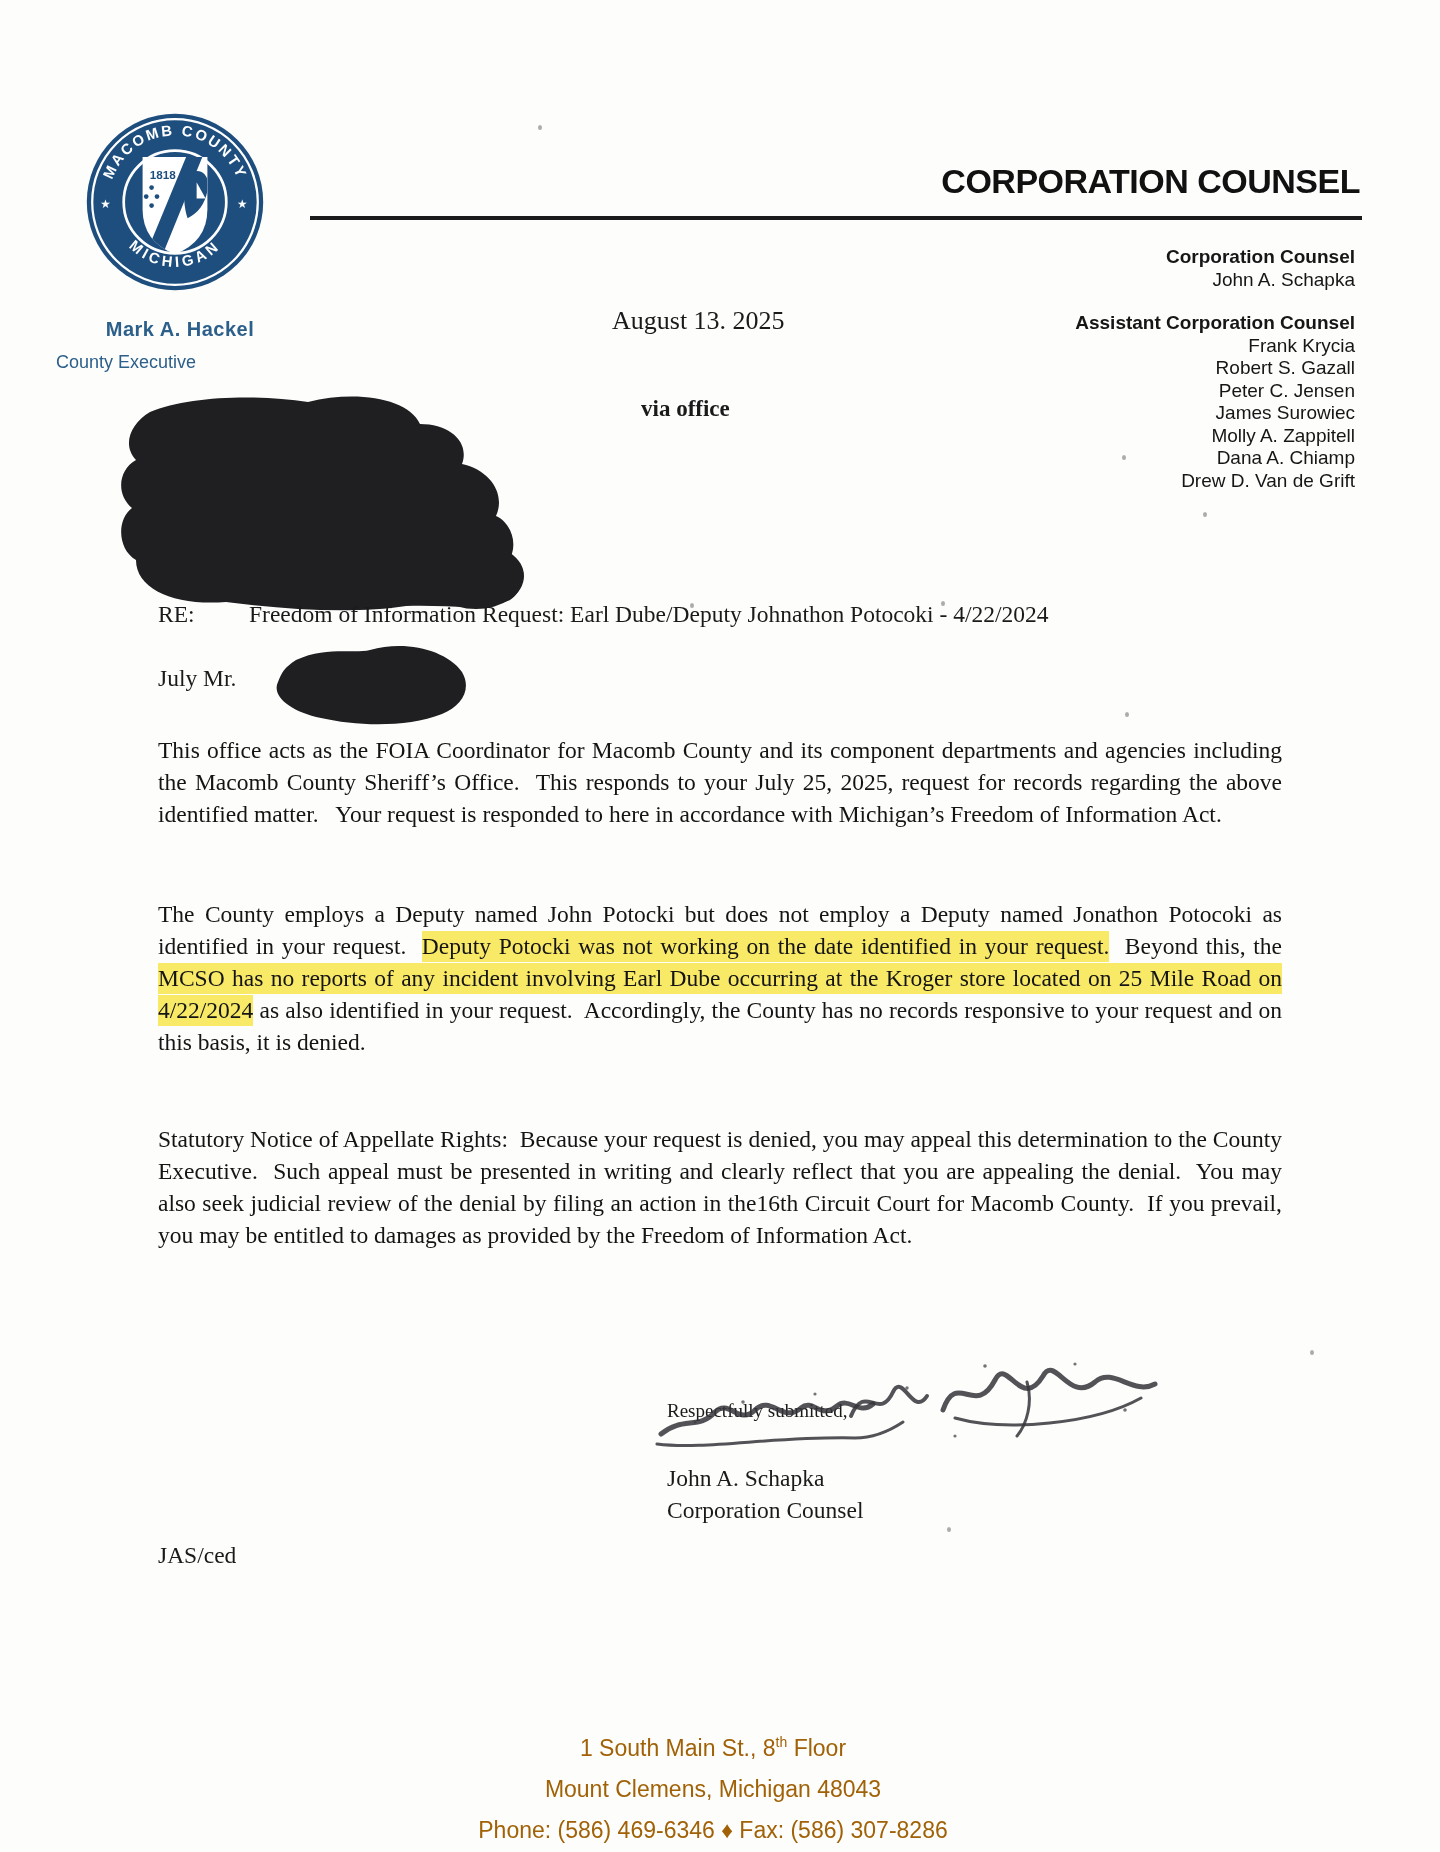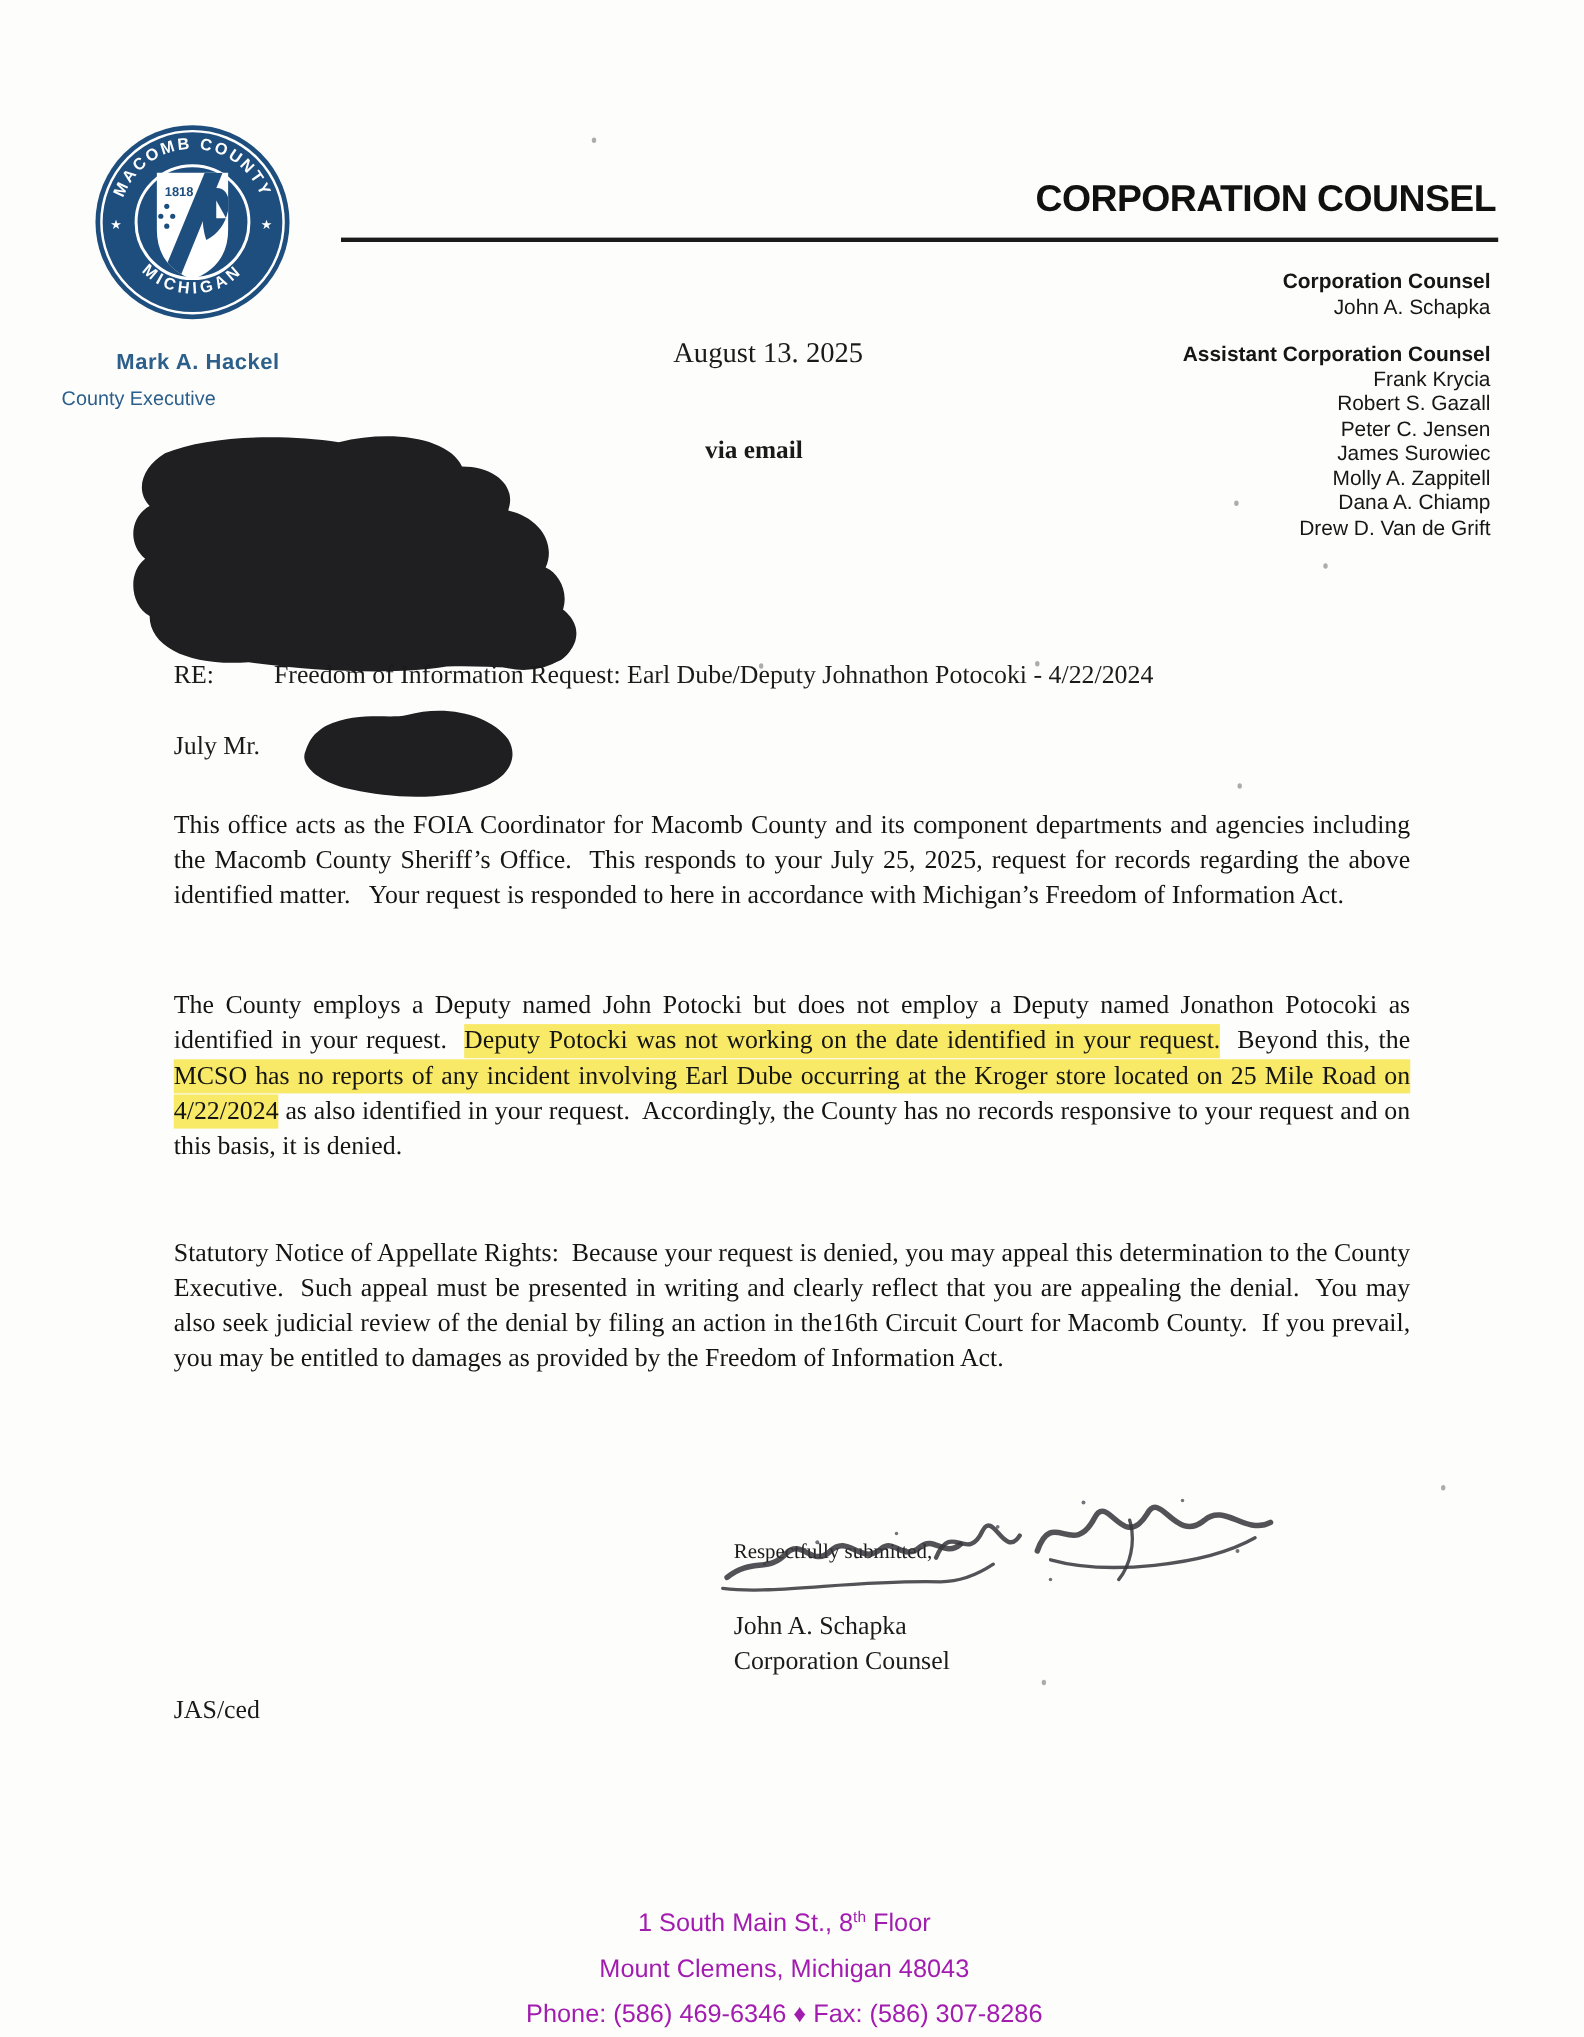--- a/index.html
+++ b/index.html
@@ -31,21 +31,21 @@
     text-align:justify;color:#141414;}
   .re-row{left:158px;top:601px;width:1150px;display:flex;font-size:23.5px;}
   .re-label{width:91px;flex:0 0 91px;}
   .salutation{left:158px;top:665px;font-size:23.5px;}
   mark.hl{background:rgba(246,227,60,.78);color:inherit;padding:2px 0 3px;}
   .closing{left:667px;top:1400px;font-size:19px;}
   .signer{left:667px;top:1462px;font-size:23.5px;line-height:32px;}
   .initials{left:158px;top:1542px;font-size:23.5px;}
   
   .footer{left:278px;top:1722px;width:870px;text-align:center;
-    font-family:"Liberation Sans",sans-serif;font-size:23px;line-height:41px;color:#a21caf;}
+    font-family:"Liberation Sans",sans-serif;font-size:23px;line-height:41px;color:#a16207;}
   .footer sup{font-size:14px;}
   
   .blob{fill:var(--redaction,#1f1f22);}
   .speck{width:4px;height:5px;background:#4a4a4a;border-radius:50%;opacity:.45;}
   .sig-stroke{stroke:#35353a;fill:none;stroke-linecap:round;stroke-linejoin:round;opacity:.85;}
 </style>
 </head>
 <body>
 
 <div class="page">
@@ -97,21 +97,21 @@
     <div>Frank Krycia</div>
     <div>Robert S. Gazall</div>
     <div>Peter C. Jensen</div>
     <div>James Surowiec</div>
     <div>Molly A. Zappitell</div>
     <div>Dana A. Chiamp</div>
     <div>Drew D. Van de Grift</div>
   </div>
 
   <div class="abs date">August 13. 2025</div>
-  <div class="abs via">via email</div>
+  <div class="abs via">via office</div>
 
   <svg class="abs" style="left:108px;top:392px;" width="428" height="222" viewBox="0 0 428 222">
     <path class="blob" d="M42,20 C80,4 148,2 200,10 C248,-2 300,6 312,32 C342,32 362,50 354,72
       C382,78 398,102 388,124 C402,130 412,152 400,170 C412,178 420,196 402,208
       C378,220 338,212 298,214 C248,222 178,218 118,210 C68,214 28,198 28,168
       C10,158 8,128 24,116 C8,103 10,78 28,68 C14,53 22,32 42,20 Z"></path>
     <ellipse class="blob" cx="368" cy="184" rx="48" ry="33"></ellipse>
   </svg>
 
   <div class="abs re-row">

